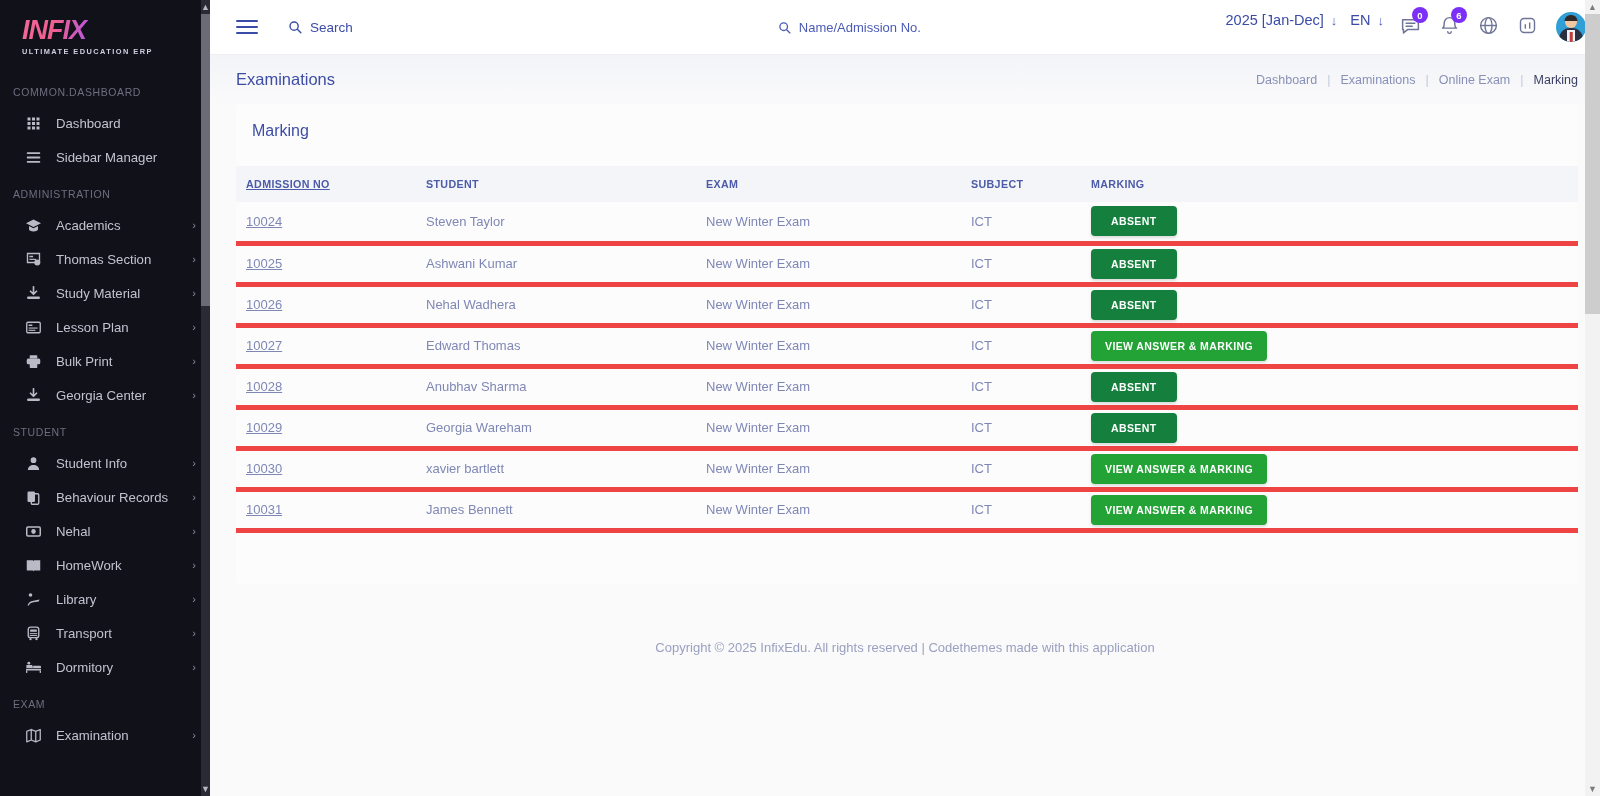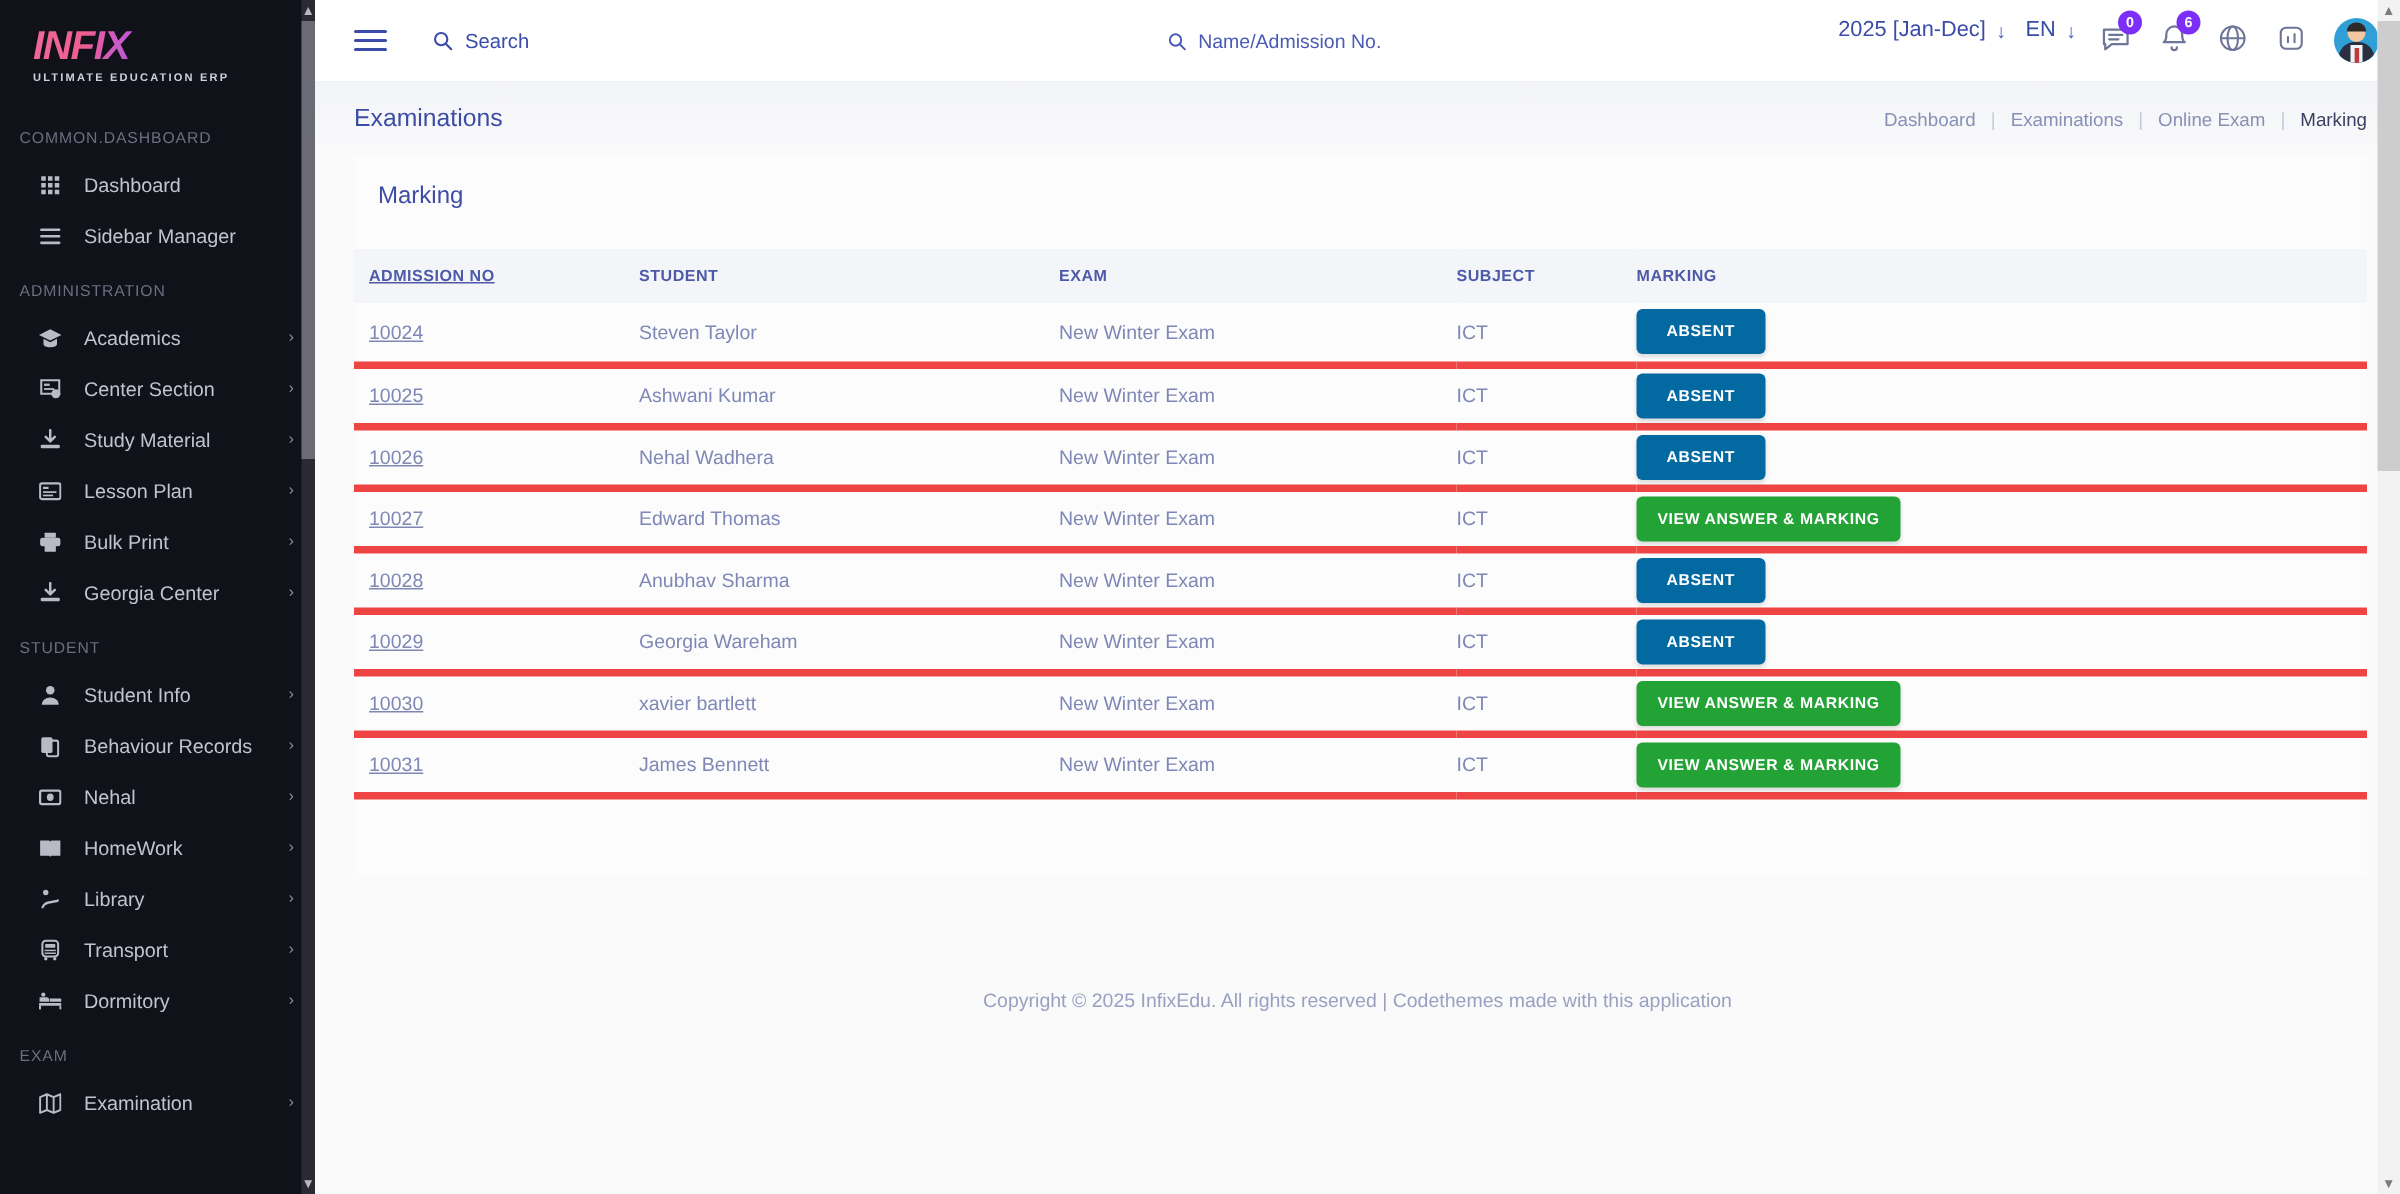--- a/index.html
+++ b/index.html
@@ -174,31 +174,31 @@
   .col-exam { width: 265px; }
   .col-sub { width: 120px; }
   .col-mark { width: auto; }
 
   .btn {
     display: inline-block; border: none; cursor: pointer;
     color: #fff; font-weight: bold; letter-spacing: 0.4px;
     border-radius: 4px; font-family: "Liberation Sans", sans-serif;
   }
   .btn-absent {
-    background: #0369a1; font-size: 10.5px;
+    background: #15803d; font-size: 10.5px;
     padding: 9px 20px; box-shadow: 0 2px 3px rgba(0,0,0,.13);
   }
   .btn-view {
     background: #23a236; font-size: 10.5px;
     padding: 9px 14px; box-shadow: 0 2px 3px rgba(0,0,0,.13);
   }
 
   .footer {
     position: absolute; left: 0; right: 0; bottom: 0; height: 52px;
-    display: flex; align-items: center; justify-content: center;
+    display: flex; justify-content: center;
     color: #9aa0c0; font-size: 13px;
   }
 
   
   .page-sb {
     position: absolute; right: 0; top: 0; width: 15px; height: 796px;
     background: #f2f2f2; z-index: 5;
   }
   .page-sb-thumb {
     position: absolute; right: 0; top: 14px; width: 15px; height: 300px;
@@ -261,21 +261,21 @@
         </div>
         <div class="nav-item">
           <span class="nav-ico">
             <svg viewBox="0 0 20 20">
               <path d="M2 2h16v12H2z" fill="none" stroke="currentColor" stroke-width="1.8"></path>
               <rect x="4.5" y="5" width="5" height="2"></rect>
               <rect x="4.5" y="9" width="9" height="1.6"></rect>
               <circle cx="15" cy="14" r="4"></circle>
             </svg>
           </span>
-          <span class="nav-label">Center Section</span>
+          <span class="nav-label">Thomas Section</span>
           <span class="nav-arrow">›</span>
         </div>
         <div class="nav-item">
           <span class="nav-ico">
             <svg viewBox="0 0 20 20">
               <path d="M10 1v9M6 7l4 4 4-4" fill="none" stroke="currentColor" stroke-width="2.2" stroke-linecap="round" stroke-linejoin="round"></path>
               <rect x="1.5" y="14" width="17" height="3.2" rx="1.2"></rect>
             </svg>
           </span>
           <span class="nav-label">Study Material</span>

